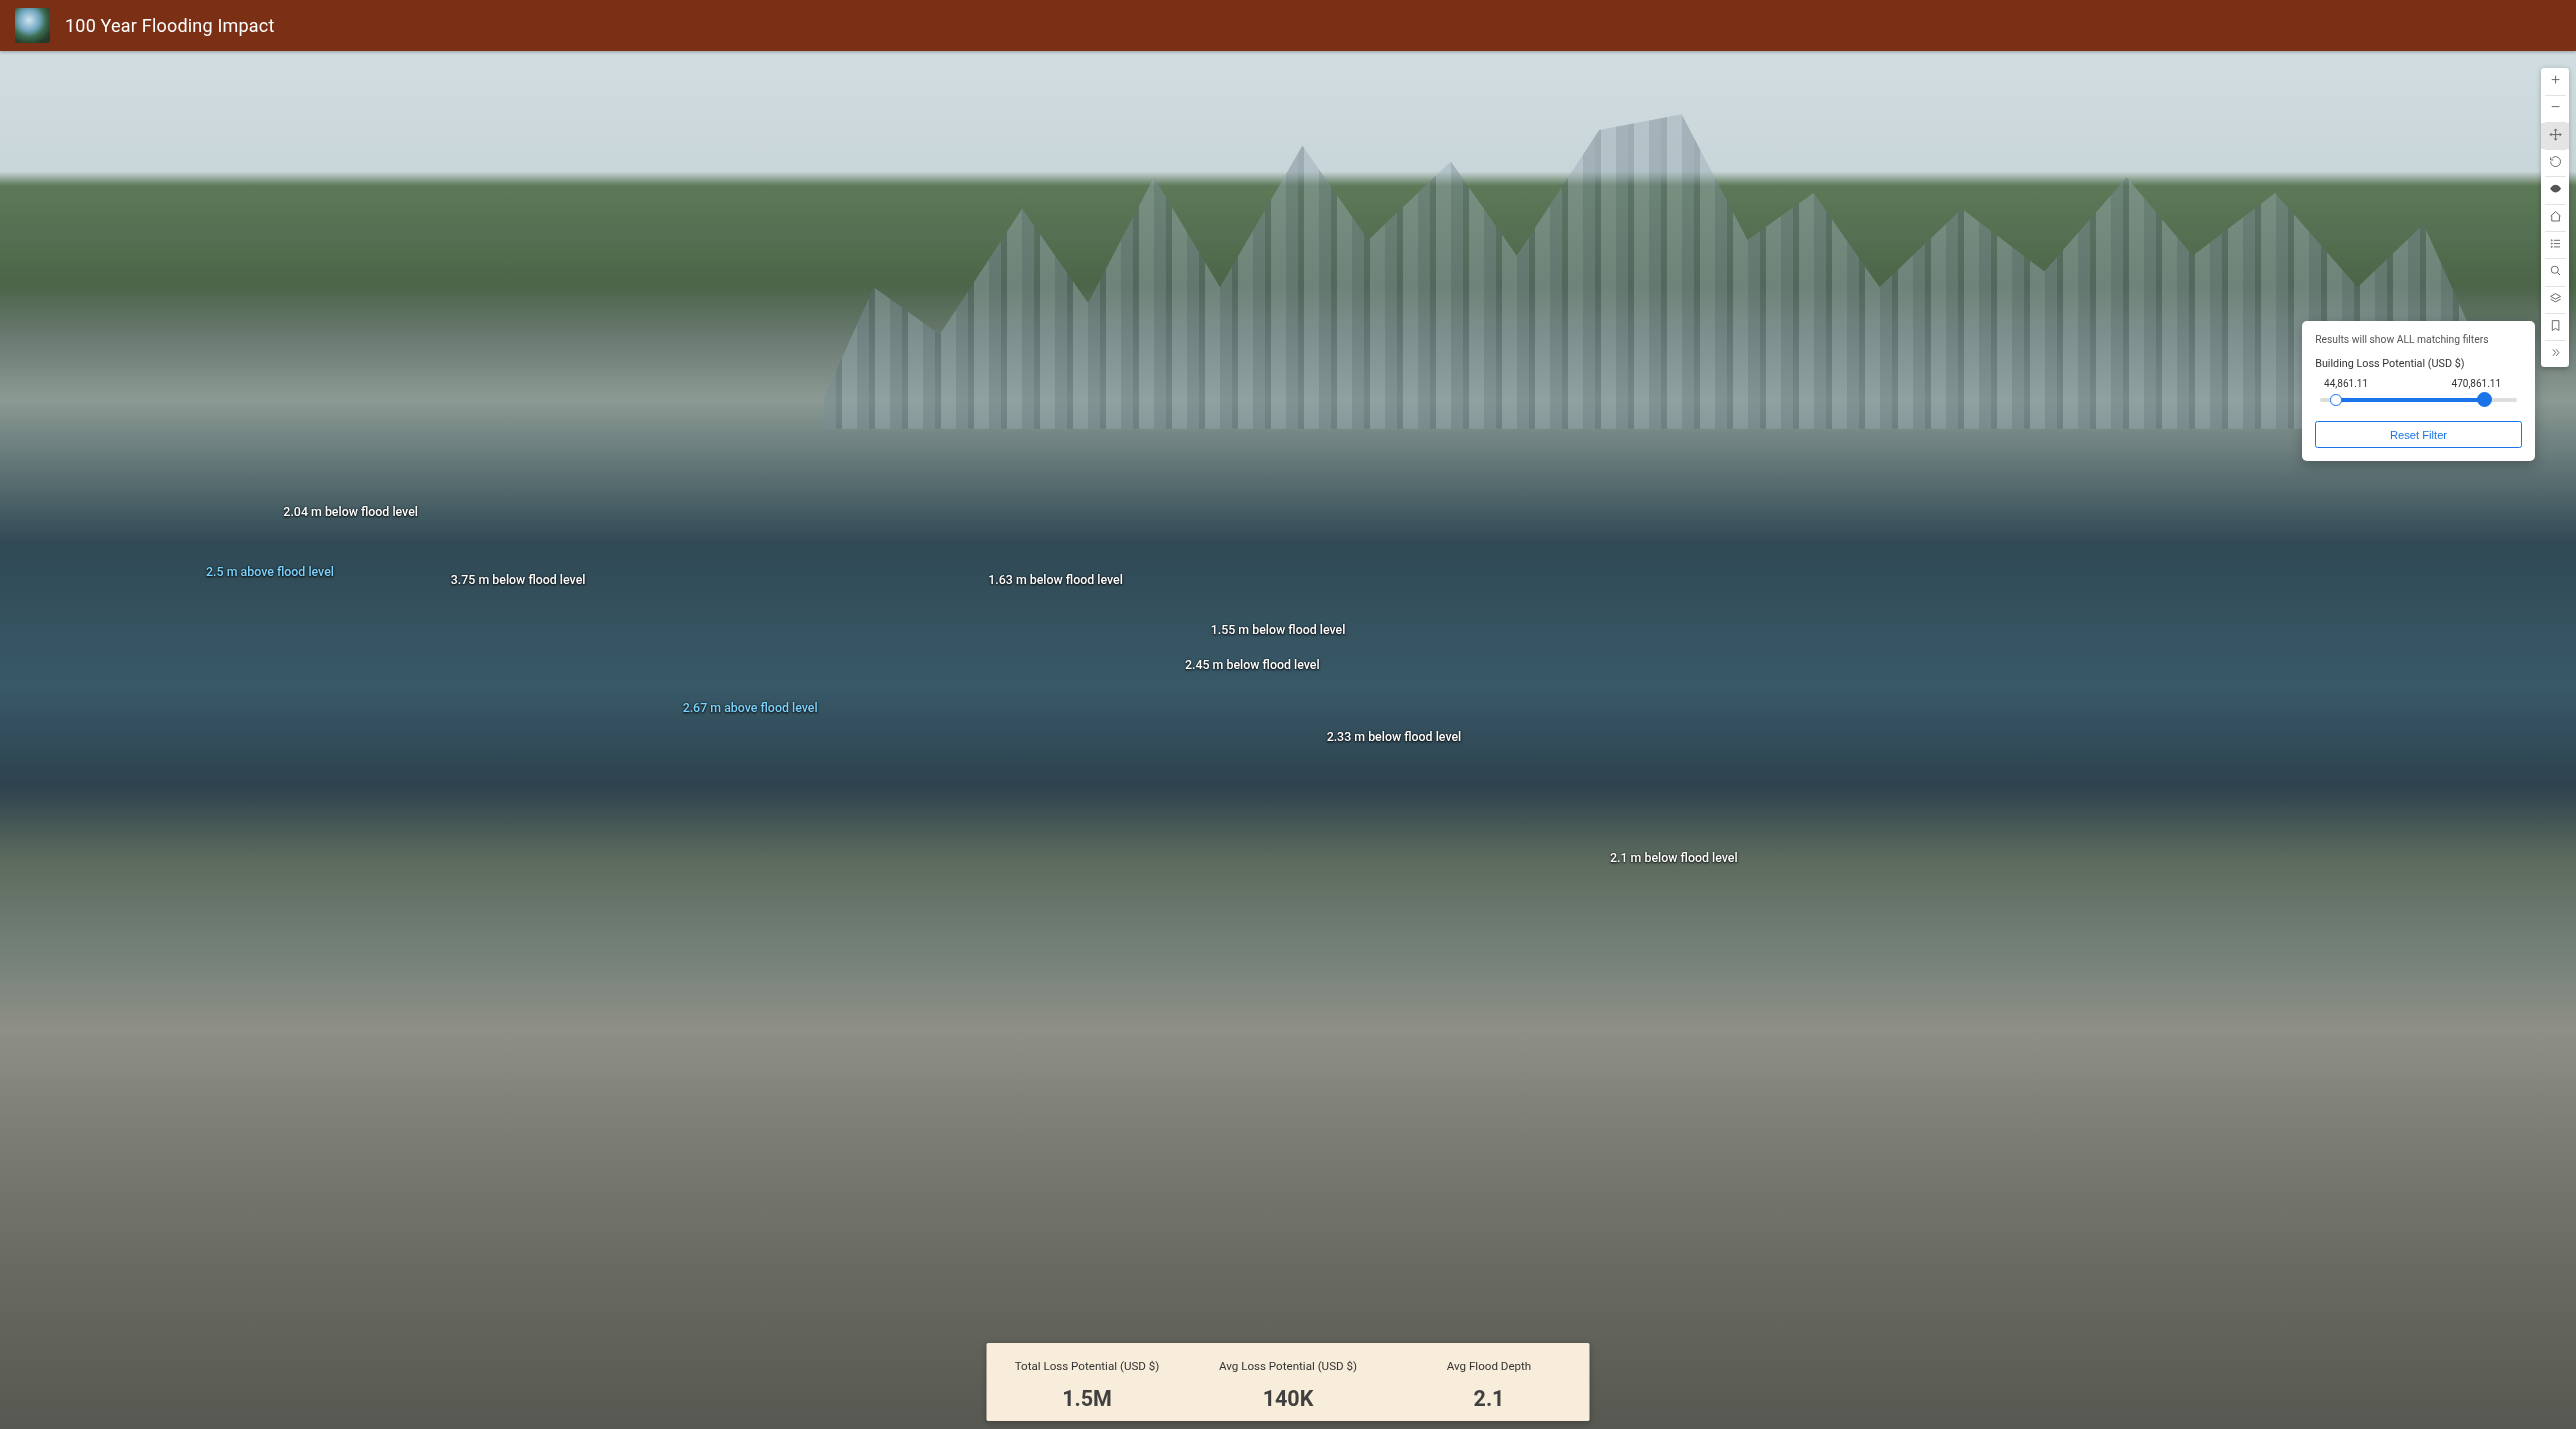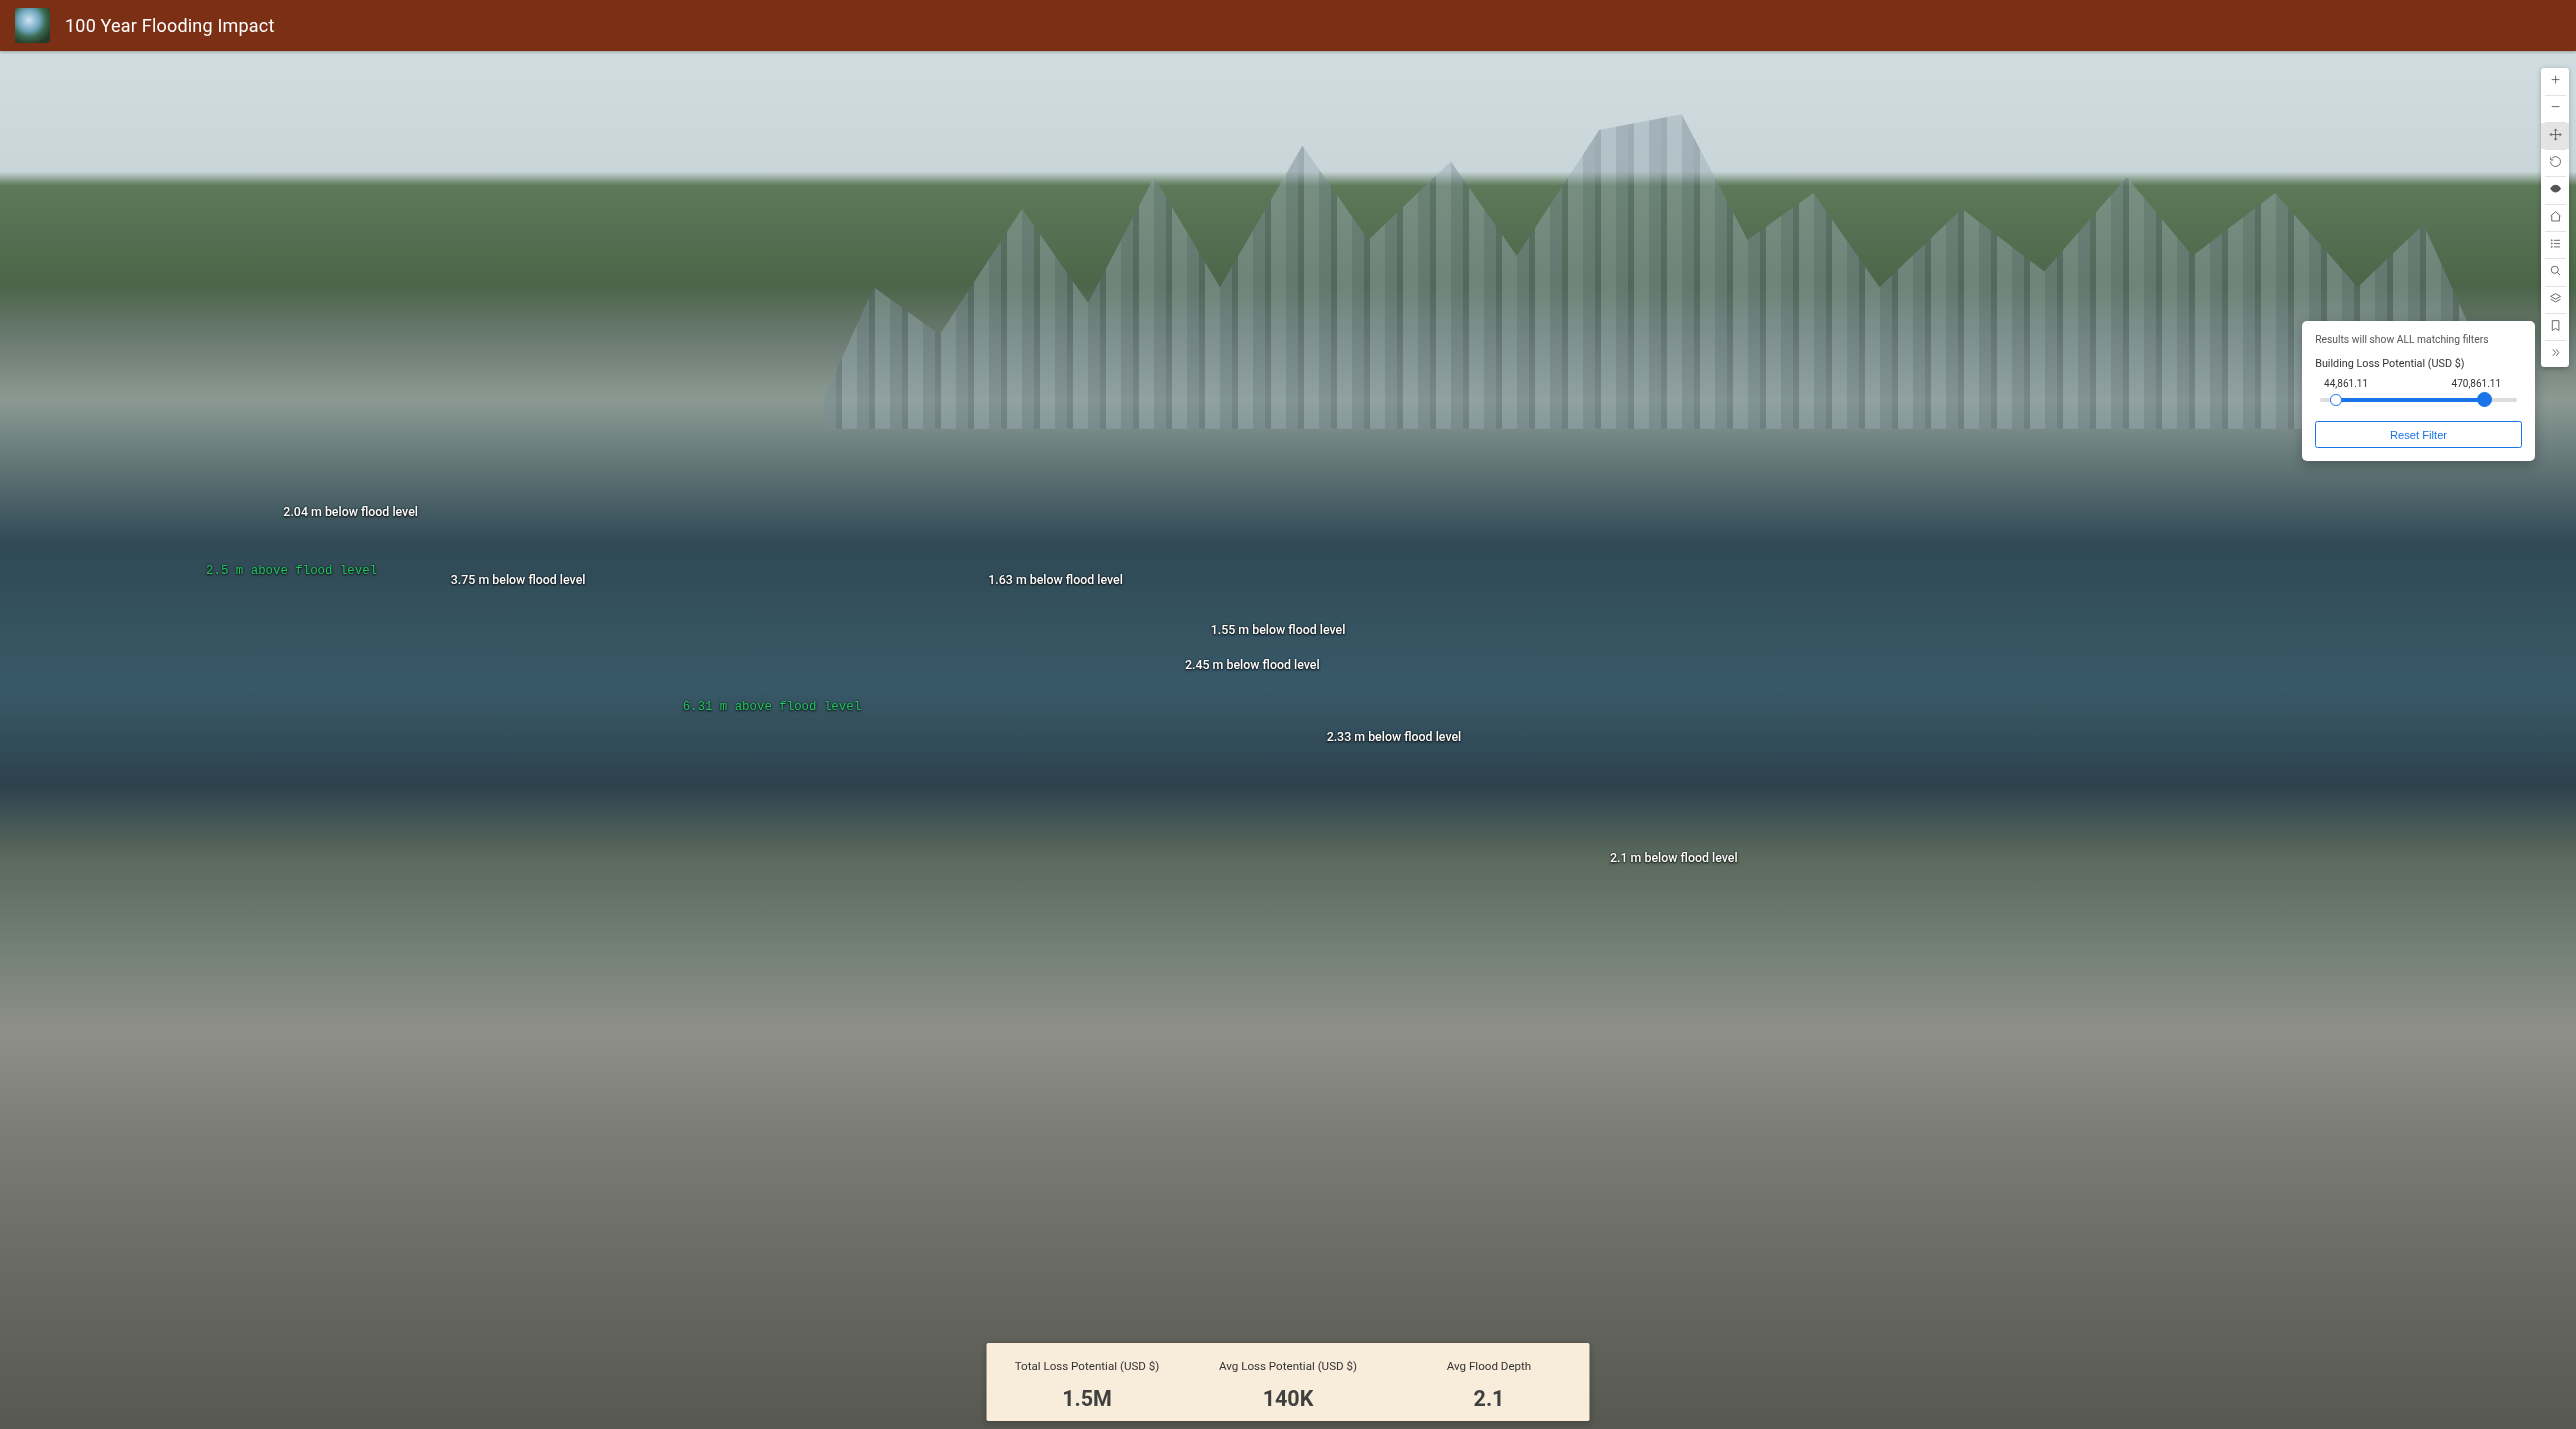--- a/index.html
+++ b/index.html
@@ -51,21 +51,21 @@
   
   .flood-label {
     position: absolute;
     font-size: 12.4px;
     font-weight: 500;
     white-space: nowrap;
     text-shadow: 0 0.8px 2.5px rgba(0,0,0,.9), 0 0 1.7px rgba(0,0,0,.8);
     pointer-events: none;
   }
   .flood-label.below { color: #fff; }
-  .flood-label.above { color: #22c55e; font-family: Liberation Mono, monospace; }
+  .flood-label.above { color: #7dd3fc; }
 
   
   .toolbar {
     position: absolute; top: 68px; right: 6.6px;
     width: 28px;
     background: #fff;
     border-radius: 3.3px;
     box-shadow: 0 1.7px 5px rgba(0,0,0,.25);
     display: flex; flex-direction: column;
     z-index: 40;
@@ -142,21 +142,21 @@
     <h1>100 Year Flooding Impact</h1>
   </div>
 
   <div id="flood-labels">
       <span class="flood-label below" style="left: 11%; top: 35.3%;">2.04 m below flood level</span>
       <span class="flood-label above" style="left: 8%; top: 39.5%;">2.5 m above flood level</span>
       <span class="flood-label below" style="left: 17.5%; top: 40%;">3.75 m below flood level</span>
       <span class="flood-label below" style="left: 36.5%; top: 40%; margin-left: 48px;">1.63 m below flood level</span>
       <span class="flood-label below" style="left: 47%; top: 43.5%;">1.55 m below flood level</span>
       <span class="flood-label below" style="left: 46%; top: 46%;">2.45 m below flood level</span>
-      <span class="flood-label above" style="left: 26.5%; top: 49%;">6.31 m above flood level</span>
+      <span class="flood-label above" style="left: 26.5%; top: 49%;">2.67 m above flood level</span>
       <span class="flood-label below" style="left: 51.5%; top: 51%;">2.33 m below flood level</span>
       <span class="flood-label below" style="left: 62.5%; top: 59.5%;">2.1 m below flood level</span>
     </div>
 
   <div class="toolbar" id="toolbar">
       <button>
         <span><svg viewBox="0 0 24 24">
             <line x1="12" y1="5" x2="12" y2="19"></line>
             <line x1="5" y1="12" x2="19" y2="12"></line>
           </svg></span>

